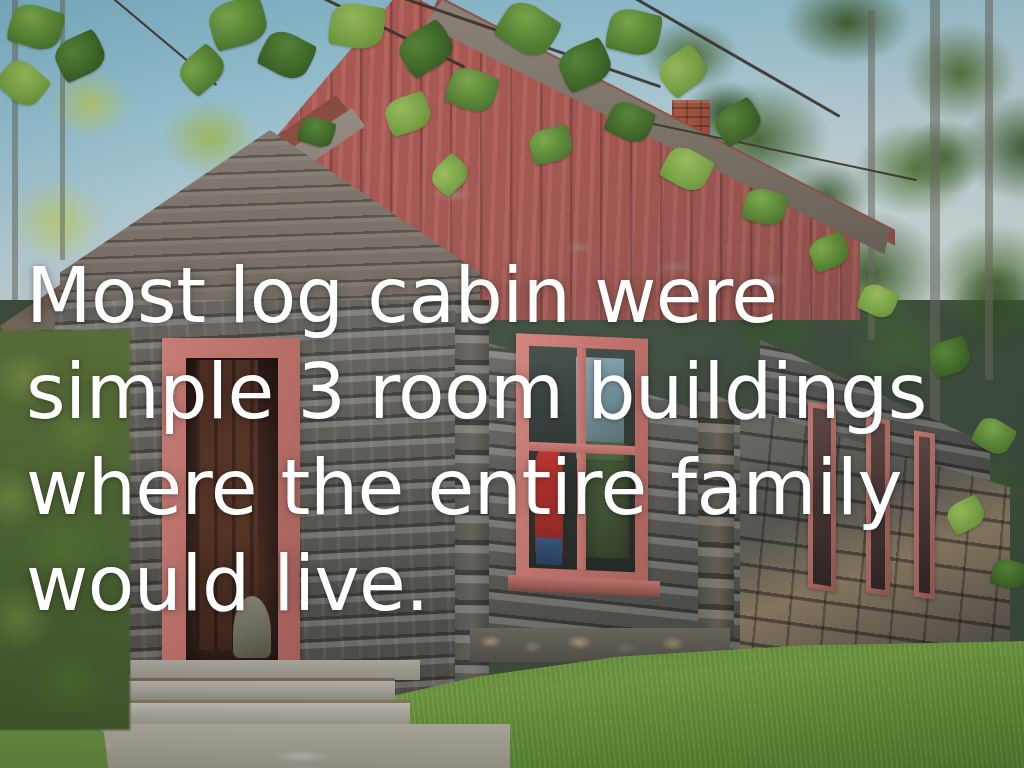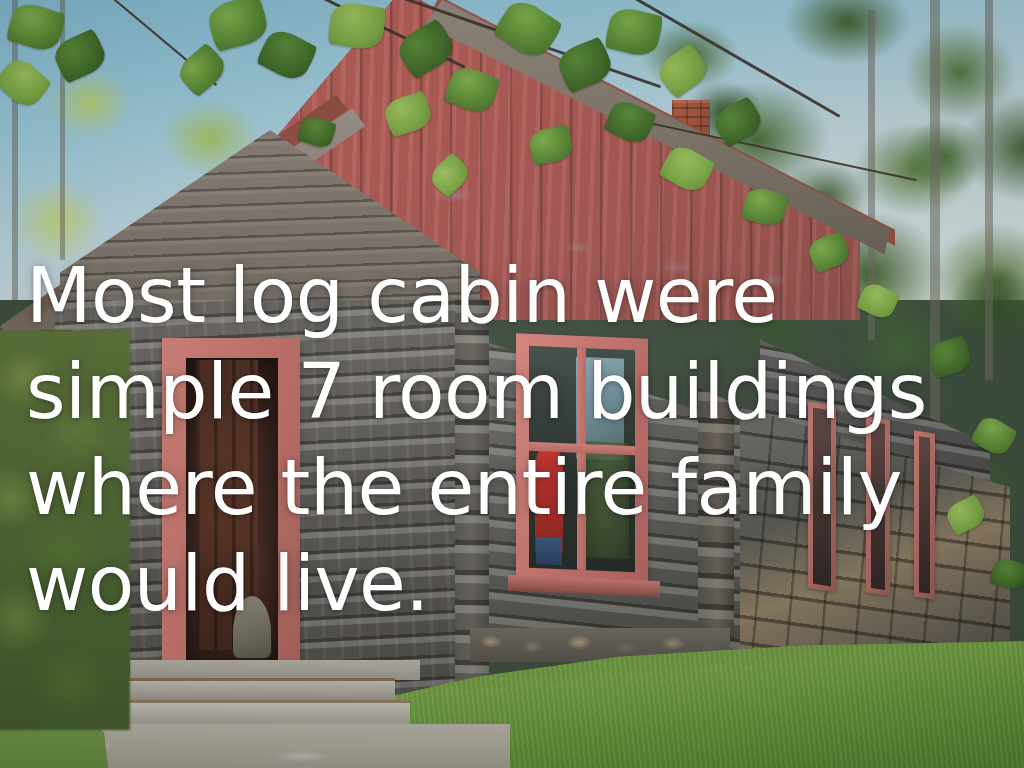--- a/index.html
+++ b/index.html
@@ -534,15 +534,15 @@
     <div class="leaf" style="left:810px;top:236px;width:38px;height:32px;transform:rotate(-20deg);"></div>
     <div class="leaf light" style="left:860px;top:286px;width:36px;height:30px;transform:rotate(26deg);"></div>
     <div class="leaf dark" style="left:930px;top:340px;width:40px;height:34px;transform:rotate(-16deg);"></div>
     <div class="leaf" style="left:975px;top:420px;width:38px;height:32px;transform:rotate(32deg);"></div>
     <div class="leaf light" style="left:948px;top:500px;width:36px;height:30px;transform:rotate(-26deg);"></div>
     <div class="leaf dark" style="left:992px;top:560px;width:34px;height:28px;transform:rotate(18deg);"></div>
 
     <div class="grade"></div>
   </div>
 
-  <div id="caption">Most log cabin were simple 7 room buildings where the entire family would live.</div>
+  <div id="caption">Most log cabin were simple 3 room buildings where the entire family would live.</div>
 
 </div>
 
 </body></html>

